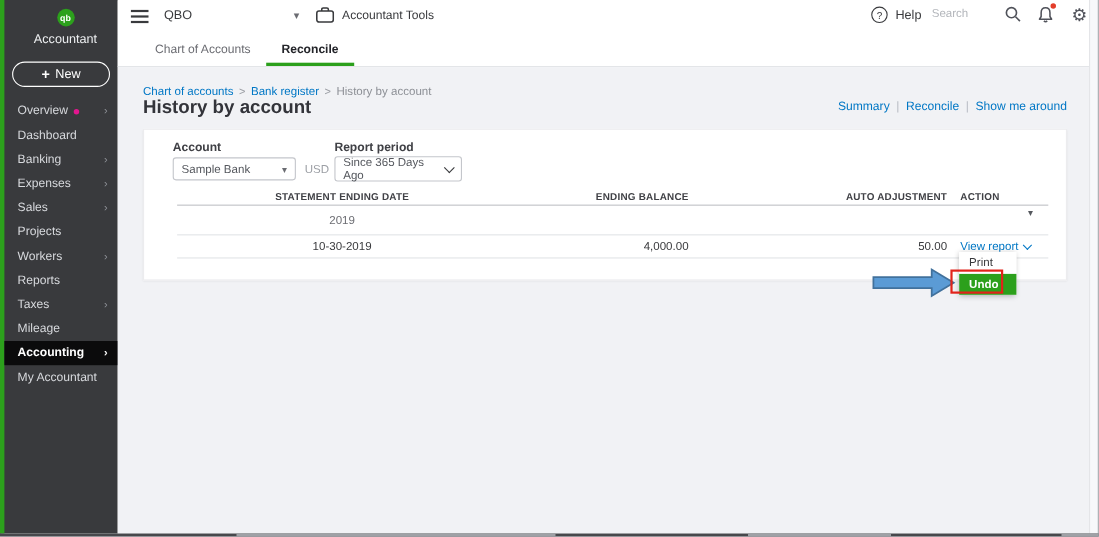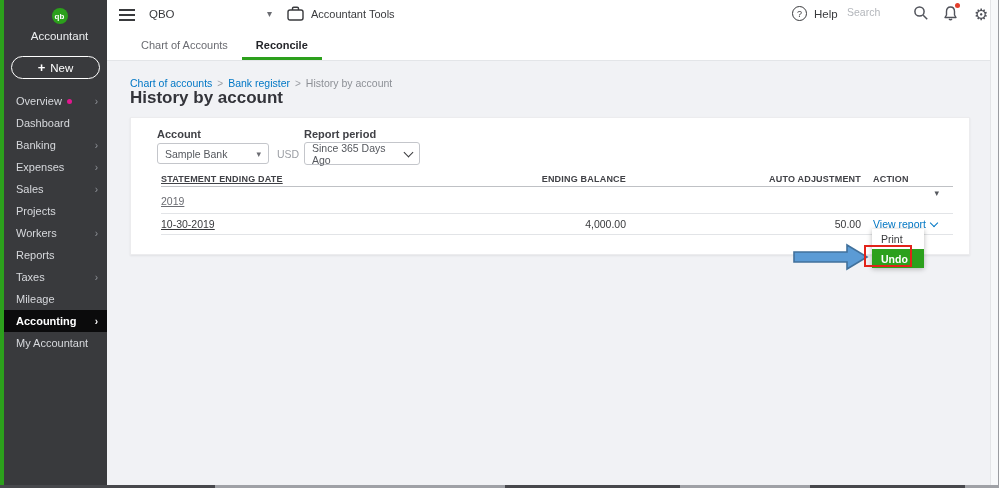--- a/index.html
+++ b/index.html
@@ -68,21 +68,21 @@
                 display:flex; align-items:center; padding:0 7px; font-size:10.5px; color:#55585e; cursor:pointer; }
   .select-box .caret { margin-left:auto; color:#6b6c72; font-size:9px; }
   .chev-down { width:7px; height:7px; border-right:1.6px solid #393a3d; border-bottom:1.6px solid #393a3d;
                transform:rotate(45deg); margin-left:auto; margin-top:-3px; }
   .currency { position:absolute; font-size:10.5px; color:#9b9ea4; }
 
   .tbl { position:absolute; left:30px; top:53px; width:792px; font-size:10.5px; color:#393a3d; }
   .tbl-row { display:flex; align-items:center; }
   .tbl-head { border-bottom:1px solid #bfc1c5; height:16px; }
   .th { font-size:9px; font-weight:bold; color:#404146; letter-spacing:0.2px; }
-  .c1 { width:300px; text-align:left;text-decoration:underline; }
+  .c1 { width:300px; text-align:center; }
   .c2 { width:165px; text-align:right; }
   .c3 { width:235px; text-align:right; }
   .c4 { width:92px; text-align:left; padding-left:12px; }
   .group-row { height:27px; border-bottom:1px solid #e2e4e7; align-items:flex-end; padding-bottom:6px; color:#6b6c72; }
   .data-row { height:21px; border-bottom:1px solid #e2e4e7; }
   .view-report { color:#0077c5; cursor:pointer; display:inline-flex; align-items:center; gap:5px; font-size:10.5px; }
   .vr-chev { width:6px; height:6px; border-right:1.6px solid #0077c5; border-bottom:1.6px solid #0077c5;
              transform:rotate(45deg); margin-top:-3px; }
   .grid-caret { position:absolute; right:30px; top:70px; font-size:9px; color:#55585e; cursor:pointer; }
 
@@ -210,20 +210,23 @@
   </div>
 
   <div class="content">
 
     <div class="breadcrumb">
       <a>Chart of accounts</a><span class="bc-sep">&gt;</span><a>Bank register</a><span class="bc-sep">&gt;</span><span>History by account</span>
     </div>
 
     <div class="page-title">History by account</div>
 
+    <div class="header-links">
+      <a>Summary</a><span class="hl-sep">|</span><a>Reconcile</a><span class="hl-sep">|</span><a>Show me around</a>
+    </div>
 
     <div class="card">
       <div class="fld-label" style="left:26px; top:10px;">Account</div>
       <div class="select-box" style="left:26px; top:25px; width:112px;">
         <span>Sample Bank</span>
         <span class="caret">▾</span>
       </div>
       <div class="currency" style="left:146px; top:30px;">USD</div>
       <div class="fld-label" style="left:173px; top:10px;">Report period</div>
       <div class="select-box" style="left:173px; top:24px; width:116px; height:23px;">

